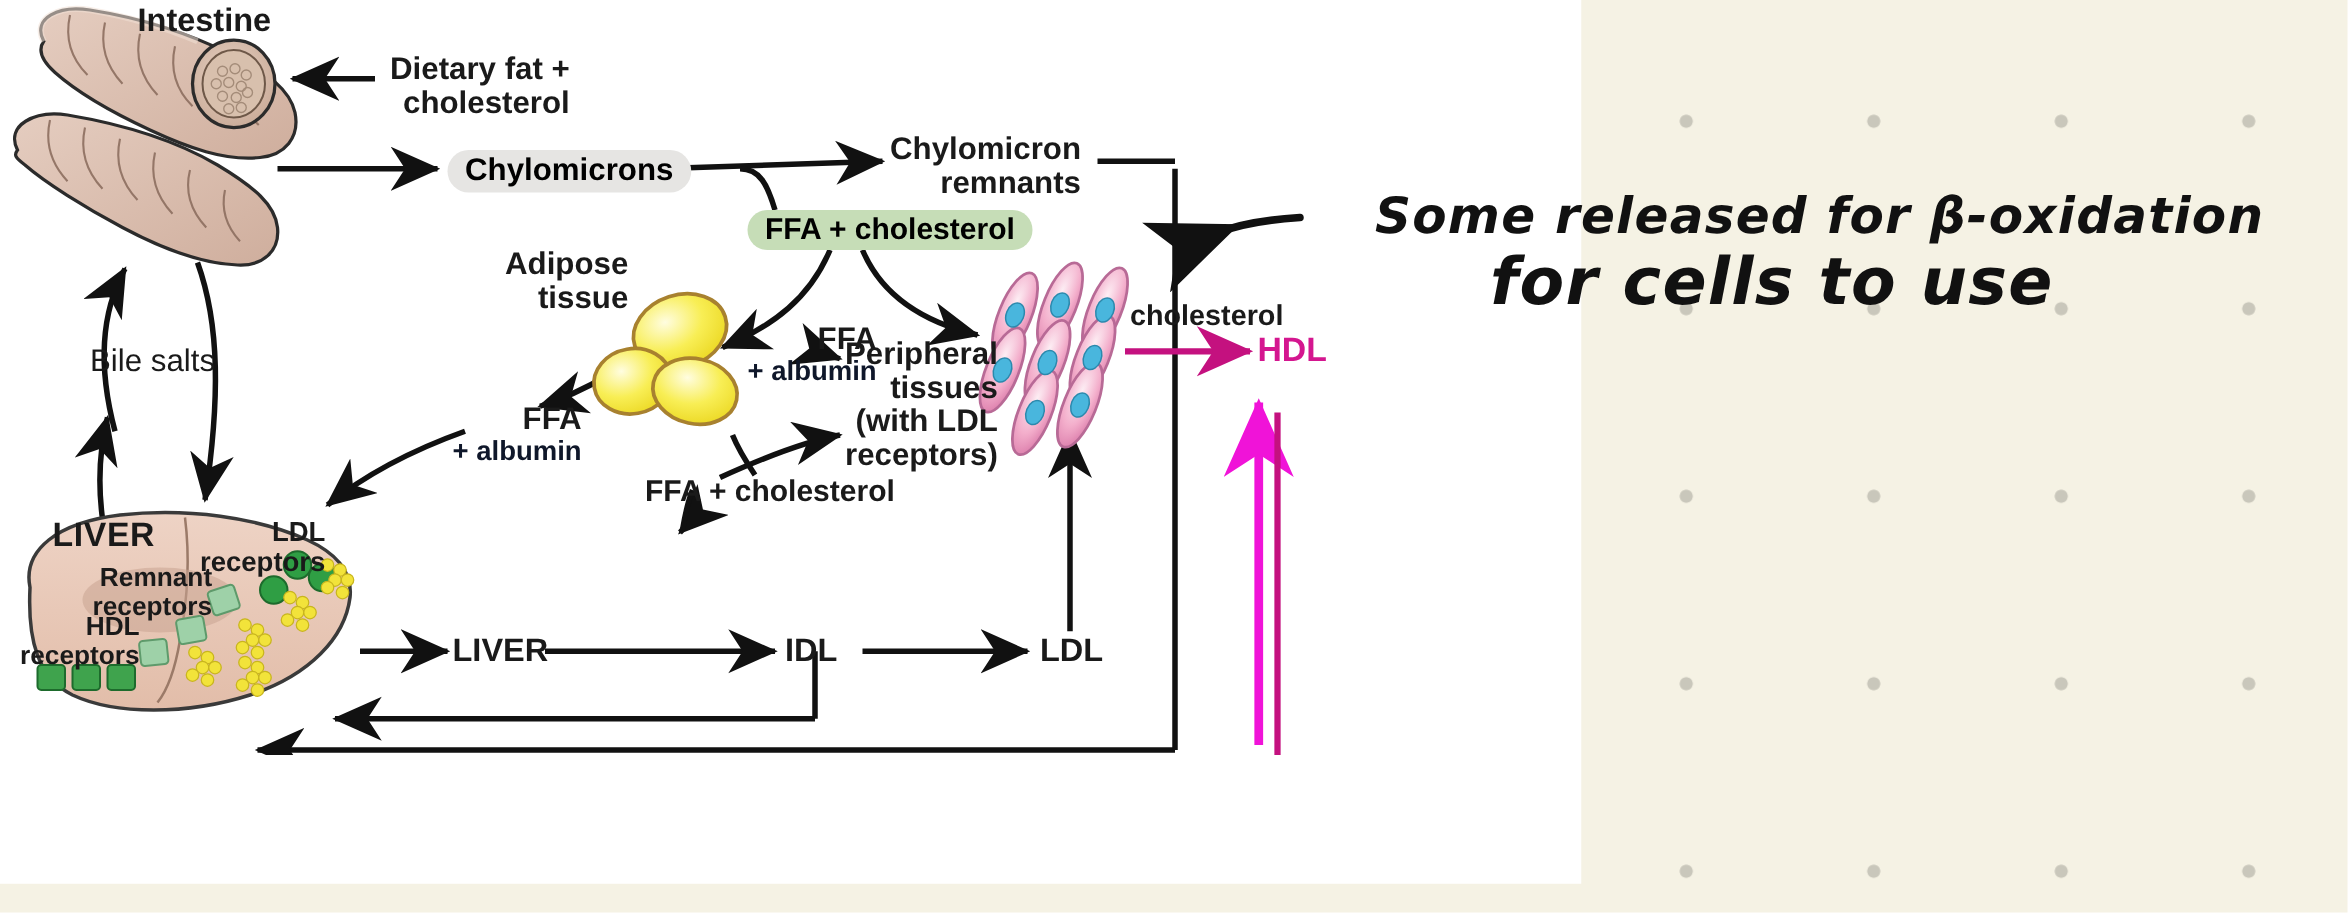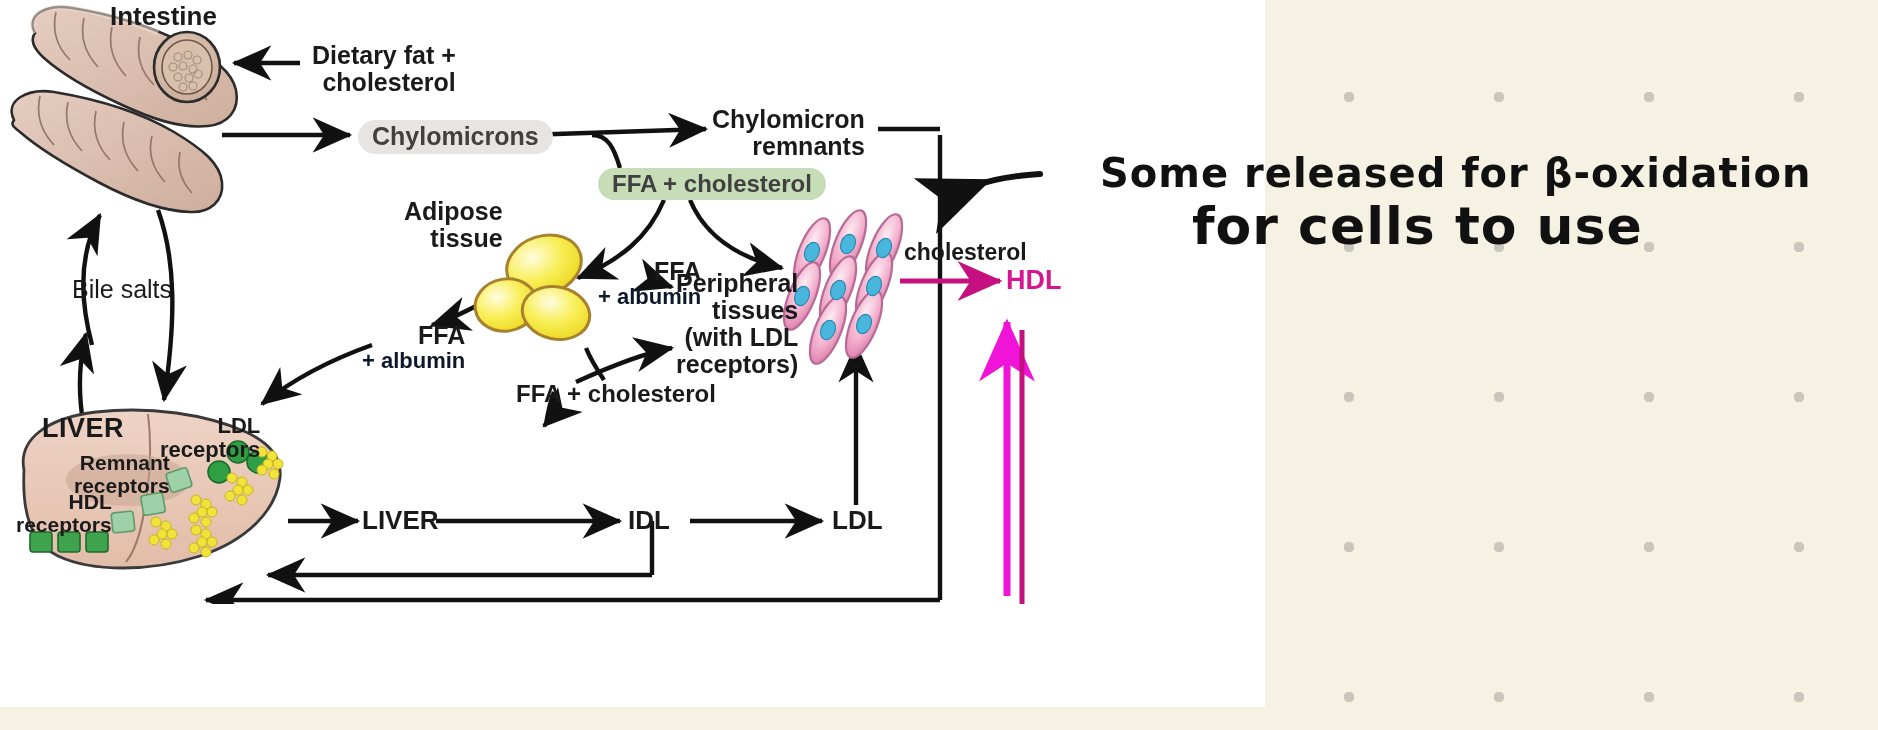--- a/index.html
+++ b/index.html
@@ -27,29 +27,30 @@
   #annotation-layer{position:absolute;left:0;top:0;width:1878px;height:730px;pointer-events:none;}
 
   .lbl{position:absolute;color:#1a1a1a;font-weight:bold;line-height:1.08;white-space:nowrap;}
   .lbl.center{text-align:right;}
   .lbl.plain{font-weight:normal;}
   .albumin{color:#0f172a;font-weight:bold;}
   .hdl-text{color:#d4168f;font-weight:bold;}
 
   .pill{
     position:absolute;border-radius:18px;padding:3px 14px;
-    font-weight:bold;color:#404040;white-space:nowrap;line-height:1.1;
+    font-weight:bold;color:#000000;white-space:nowrap;line-height:1.1;
   }
   .pill.gray{background:#e6e5e3;}
   .pill.green{background:#c6ddb7;}
 
   .handwrite{
     position:absolute;color:#111;
     font-family:"DejaVu Sans", sans-serif;
     font-weight:bold;
+    font-style:italic;
     white-space:nowrap;
   }
 </style>
 </head>
 <body>
 
 <div id="dot-grid"></div>
 
 <div id="image-panel">
 

